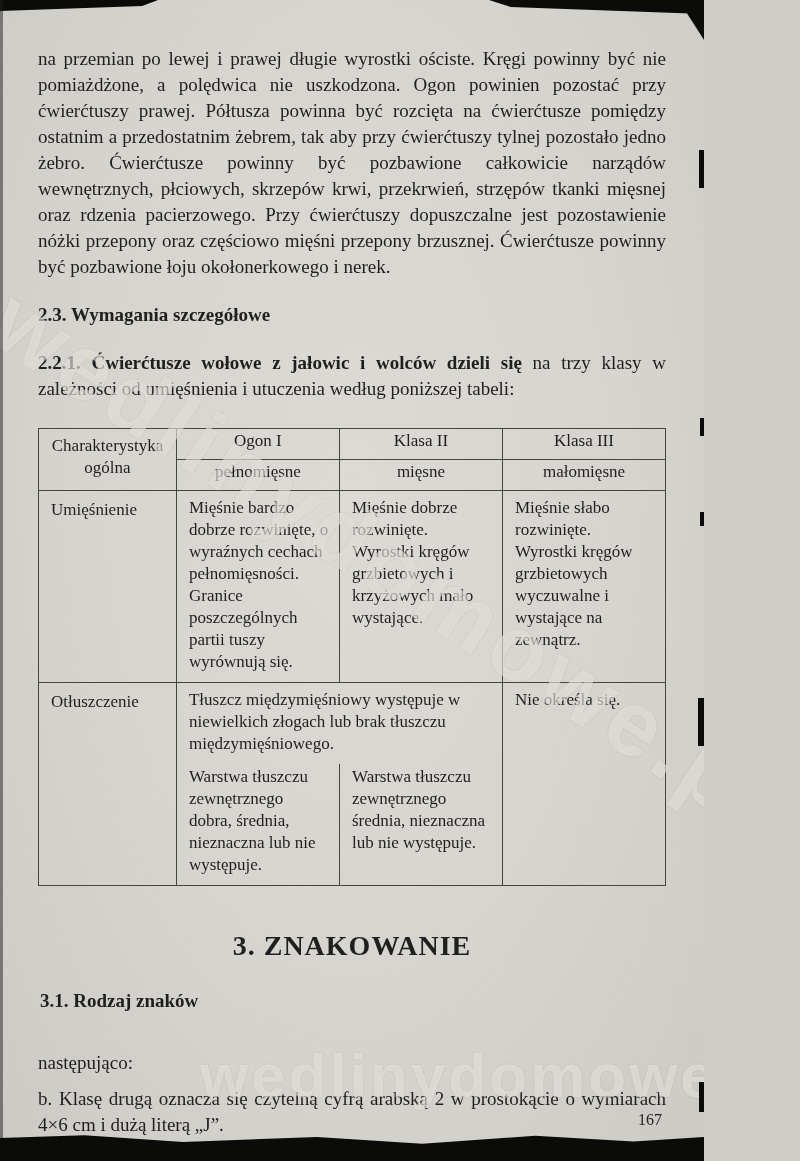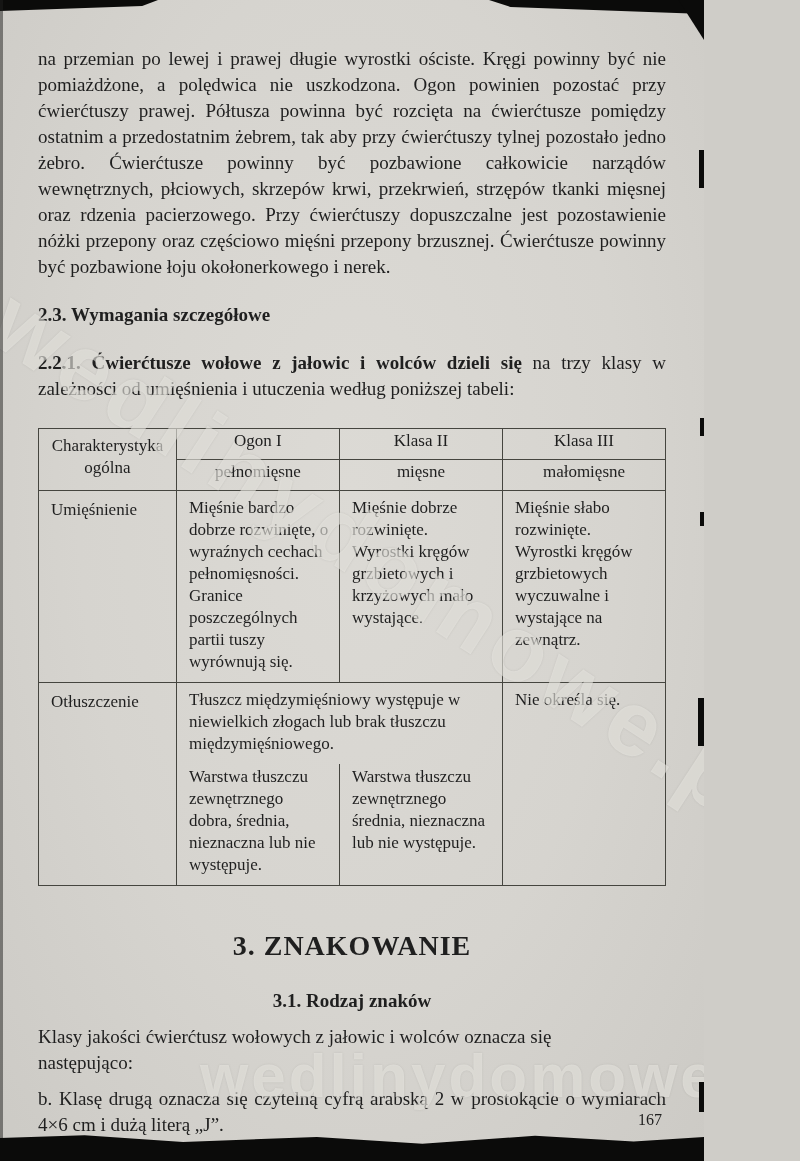--- a/index.html
+++ b/index.html
@@ -37,21 +37,21 @@
   }
   .cls thead th { text-align: center; padding: 1px 6px 7px; vertical-align: middle; }
   .cls .no-bottom { border-bottom: 0; }
   .cls .no-top { border-top: 0; padding-top: 2px; }
   .cls .td-label { padding-top: 8px; }
 
   .center-heading {
     text-align: center; font-size: 28px; font-weight: bold;
     letter-spacing: 1px; margin: 44px 0 0;
   }
-  .sub-heading { font-size: 19px; line-height: 26px; font-weight: bold; margin: 26px 2px 0; text-align: center; }
+  .sub-heading { font-size: 19px; line-height: 26px; font-weight: bold; margin: 26px 2px 0; }
   .p3 { margin-top: 10px; }
 
   .page-number {
     position: absolute; right: 42px; bottom: 32px;
     font-size: 16px; z-index: 1;
   }
 
   
   .watermark {
     position: absolute; z-index: 2; pointer-events: none;
@@ -144,21 +144,21 @@
           <td class="no-top">Warstwa tłuszczu zewnętrznego dobra, średnia, nieznaczna lub nie występuje.</td>
           <td class="no-top">Warstwa tłuszczu zewnętrznego średnia, nieznaczna lub nie występuje.</td>
         </tr>
       </tbody>
     </table>
 
     <p class="center-heading">3. ZNAKOWANIE</p>
 
     <p class="sub-heading">3.1. Rodzaj znaków</p>
 
-    <p class="para p3"><span>Klasy jakości ćwierćtusz wołowych z jałowic i wolców oznacza się</span><br><span>następująco:</span></p>
+    <p class="para p3"><br><span>następująco:</span></p>
 
 
     <p class="para p3">b. Klasę drugą oznacza się czytelną cyfrą arabską 2 w prostokącie o wymiarach 4×6 cm i dużą literą „J”.</p>
 
   </div>
 
   <div class="page-number">167</div>
 
   <div class="watermark wm-diagonal">wedlinydomowe.pl</div>
   <div class="watermark wm-bottom">wedlinydomowe.pl</div>

